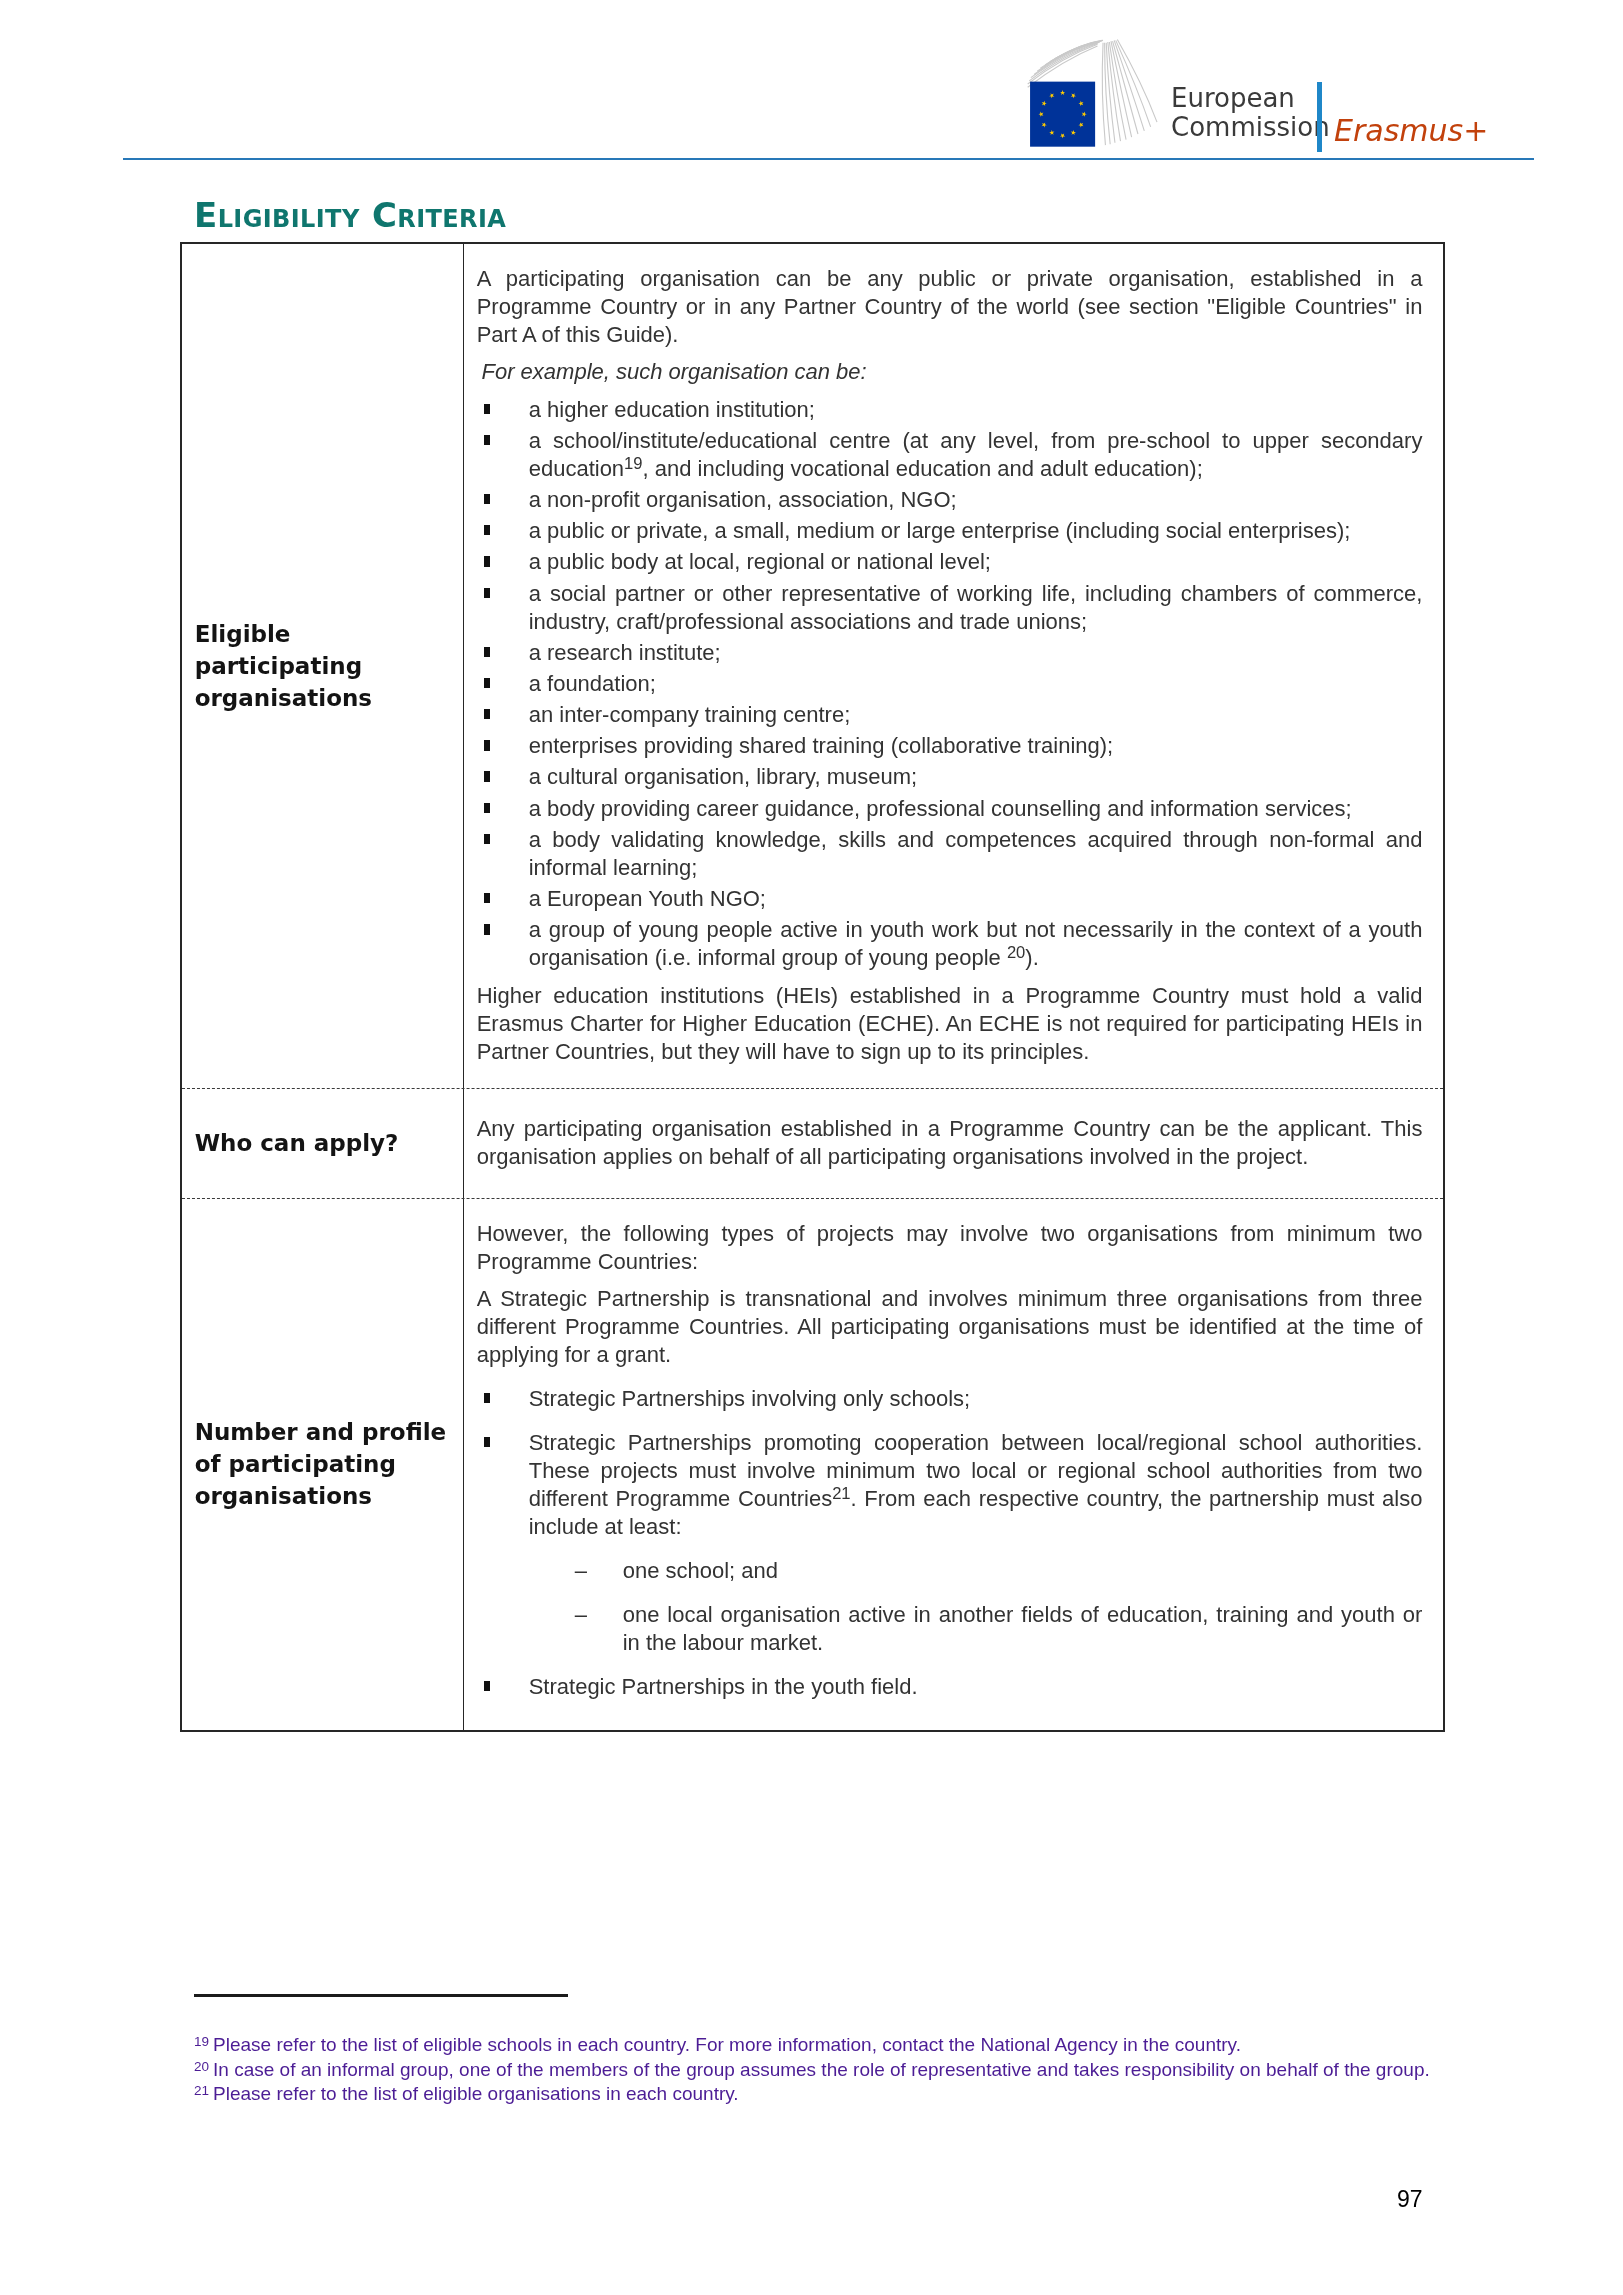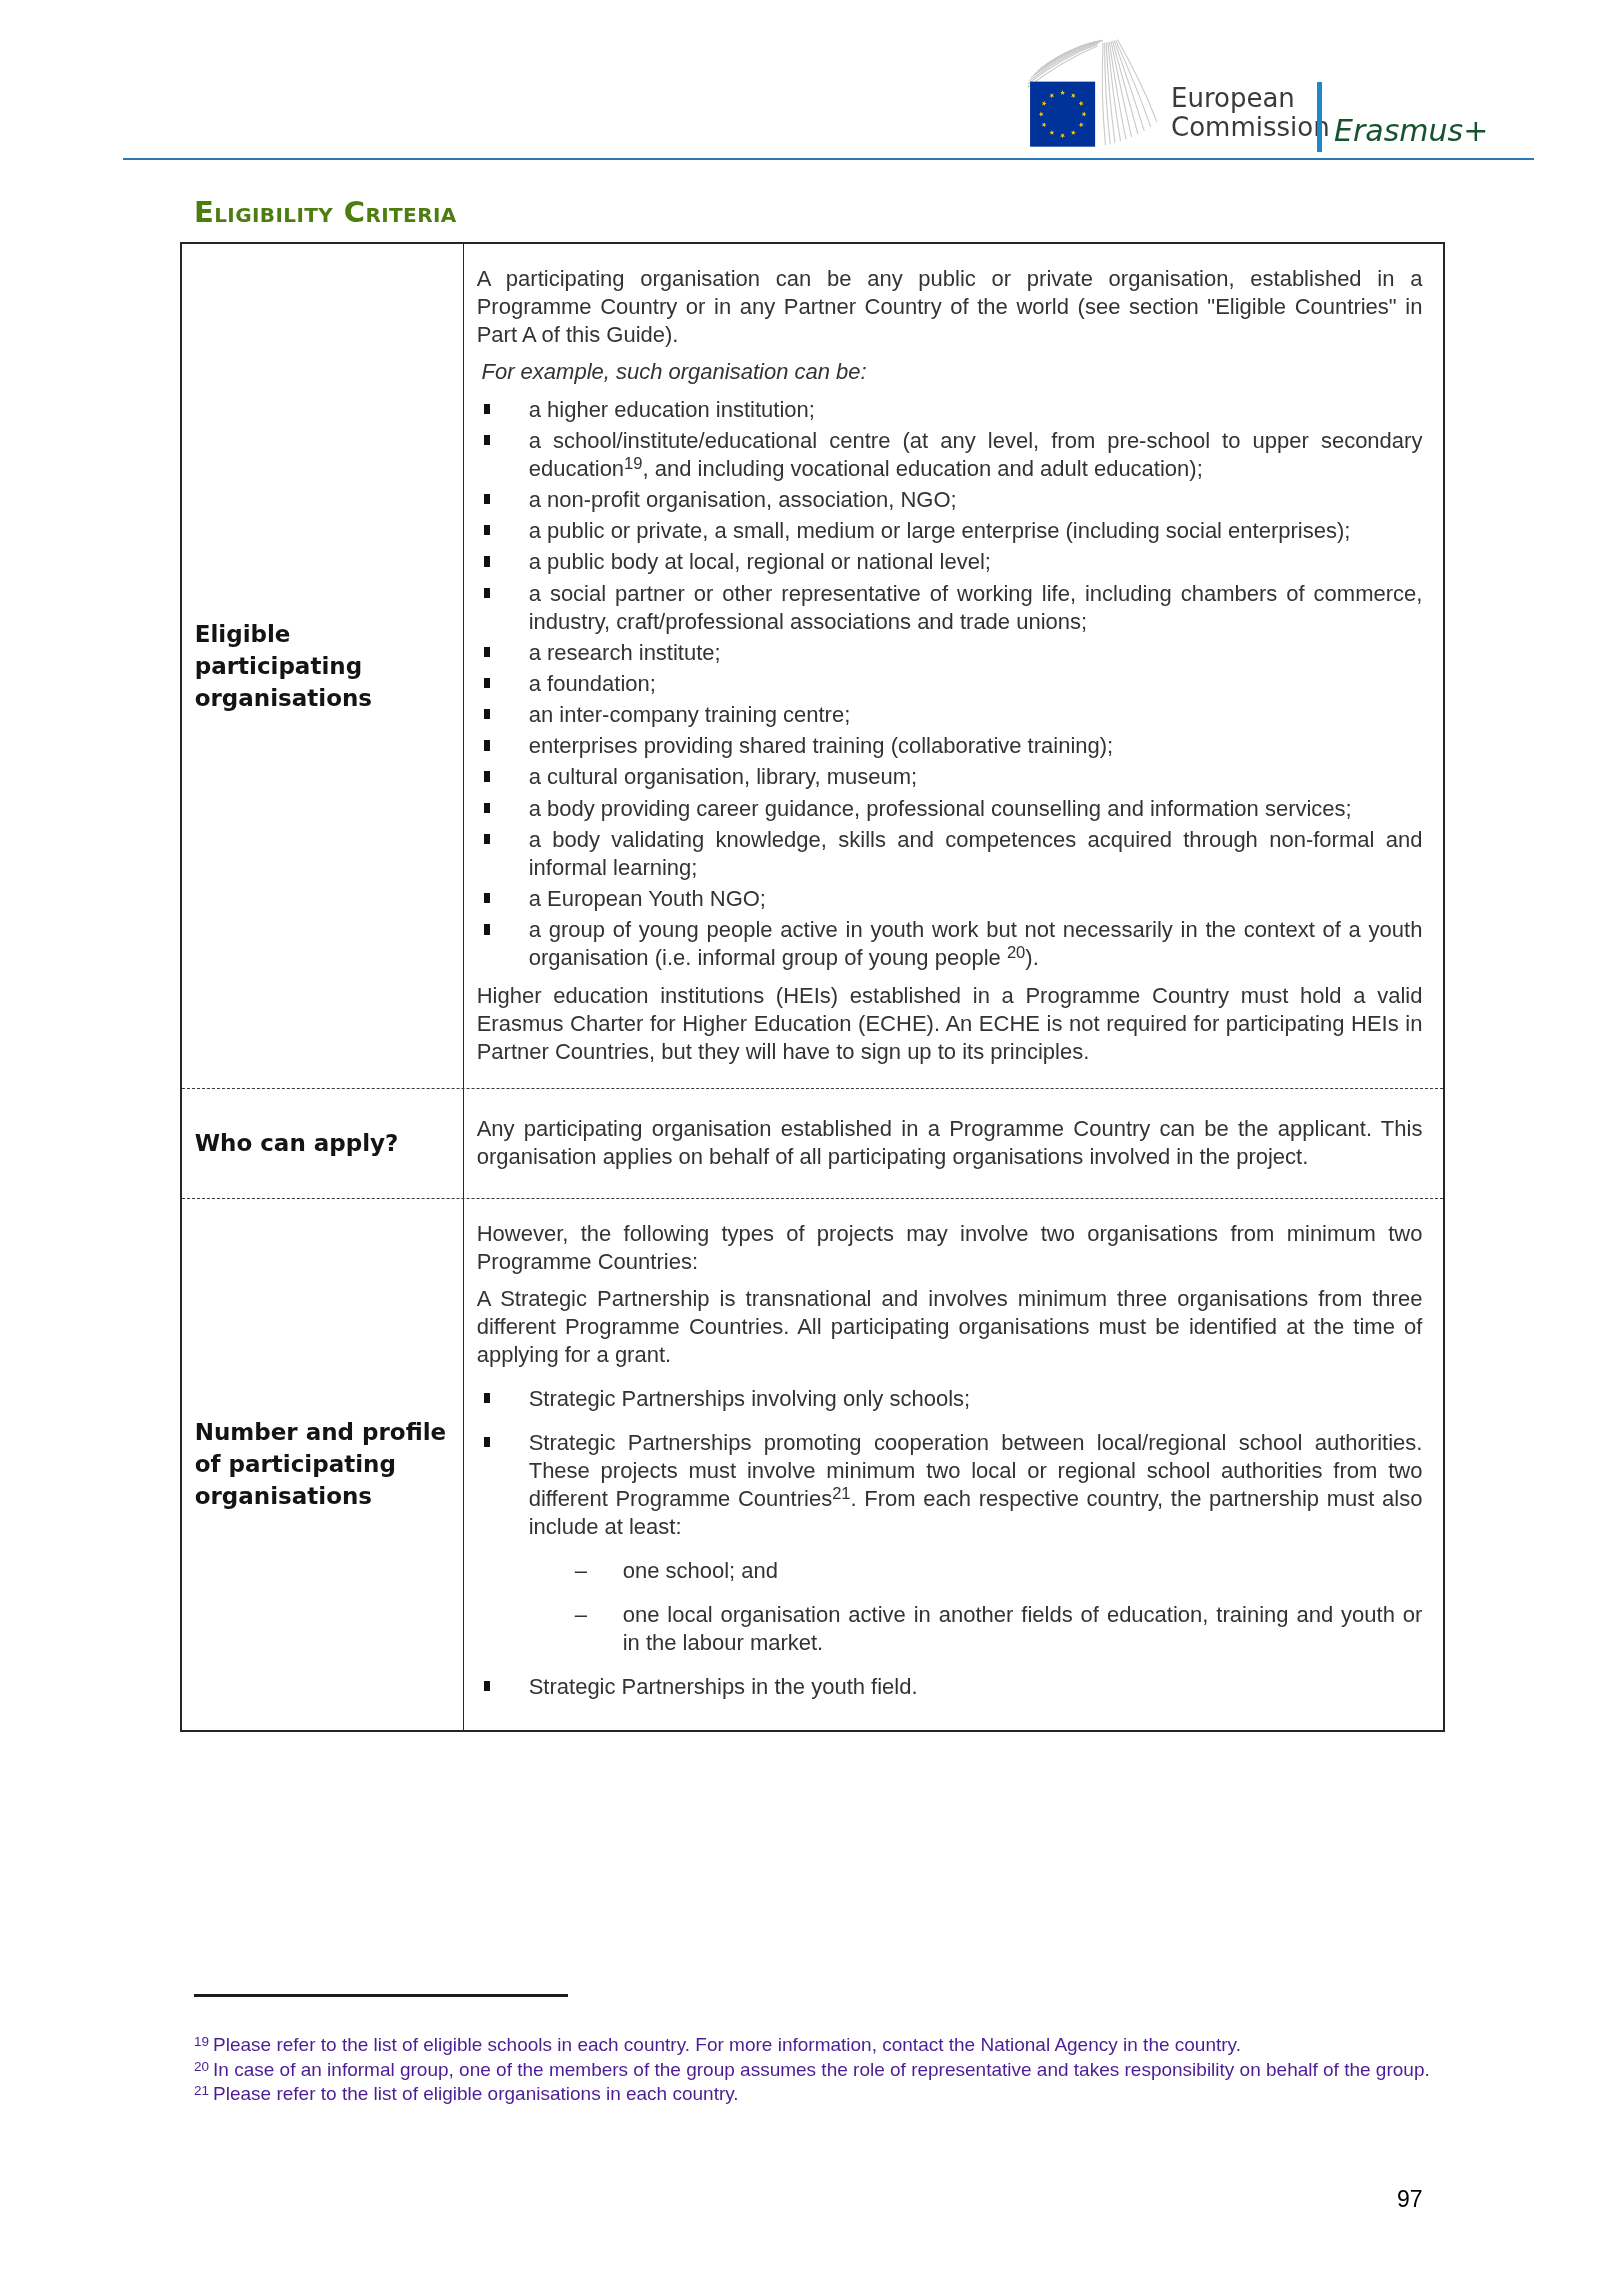--- a/index.html
+++ b/index.html
@@ -11,25 +11,25 @@
   .breadcrumb{position:absolute;left:123px;top:92px;font-size:22px;color:#4191C6;white-space:nowrap;}
   .breadcrumb .dash{font-weight:bold;color:#2F74B0;margin:0 6.3px;}
   .header-rule{position:absolute;left:123px;top:158px;width:1411px;height:2.4px;background:#2878B8;}
 
   .logo{position:absolute;left:1026px;top:38px;width:444px;height:119px;}
   .ecgfx{position:absolute;left:0;top:0;}
   .ec-name{position:absolute;left:145px;top:46px;font-family:"DejaVu Sans",sans-serif;
            font-weight:normal;font-size:26px;line-height:29px;color:#3a3a3a;white-space:nowrap;}
   .ec-bar{position:absolute;left:291px;top:44px;width:4.8px;height:70px;background:#1F87C8;}
   .erasmus{position:absolute;left:308px;top:75px;font-size:30px;font-style:italic;
-           font-family:"DejaVu Sans",sans-serif;color:#14532d;white-space:nowrap;}
+           font-family:"DejaVu Sans",sans-serif;color:#c2410c;white-space:nowrap;}
 
   
   .page-title{position:absolute;left:194px;top:195px;font-family:"DejaVu Sans",sans-serif;
-              font-weight:bold;font-size:29px;font-variant:small-caps;letter-spacing:0.4px;color:#4d7c0f;}
+              font-weight:bold;font-size:34px;font-variant:small-caps;letter-spacing:0.4px;color:#0f766e;}
 
   
   .etable{position:absolute;left:180px;top:242px;width:1265px;border:2.4px solid #262626;box-sizing:border-box;background:#fff;}
   .trow{display:flex;align-items:stretch;}
   .trow + .trow{border-top:1.6px dashed #3a3a3a;}
   .lcell{flex:0 0 282px;width:282px;border-right:1.6px solid #262626;box-sizing:border-box;
          display:flex;align-items:center;padding:14.3px 16px 14.3px 12.7px;
          font-family:"DejaVu Sans",sans-serif;font-weight:bold;font-size:23px;line-height:32px;color:#141414;}
   .ccell{flex:1;box-sizing:border-box;padding:20.6px 20.6px 12.7px 12.7px;
          font-size:22px;line-height:28px;color:#333;}

